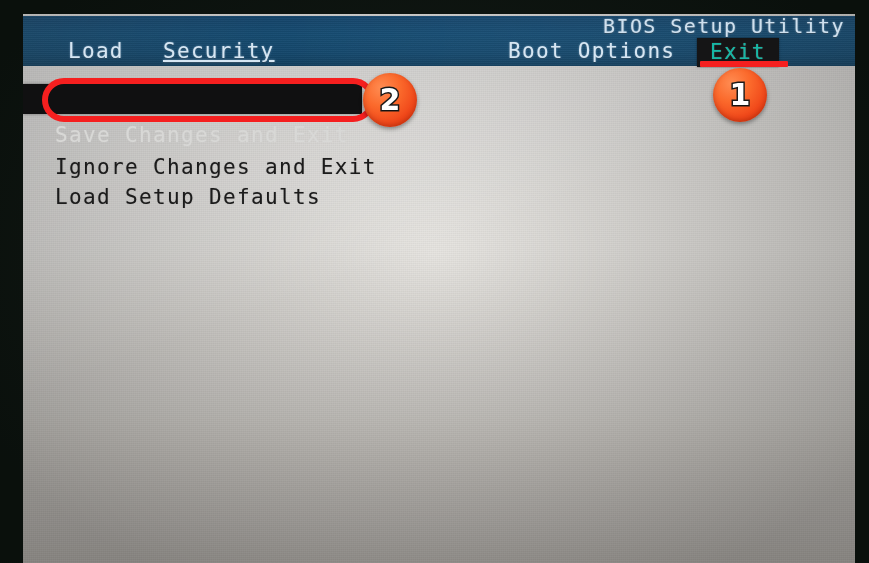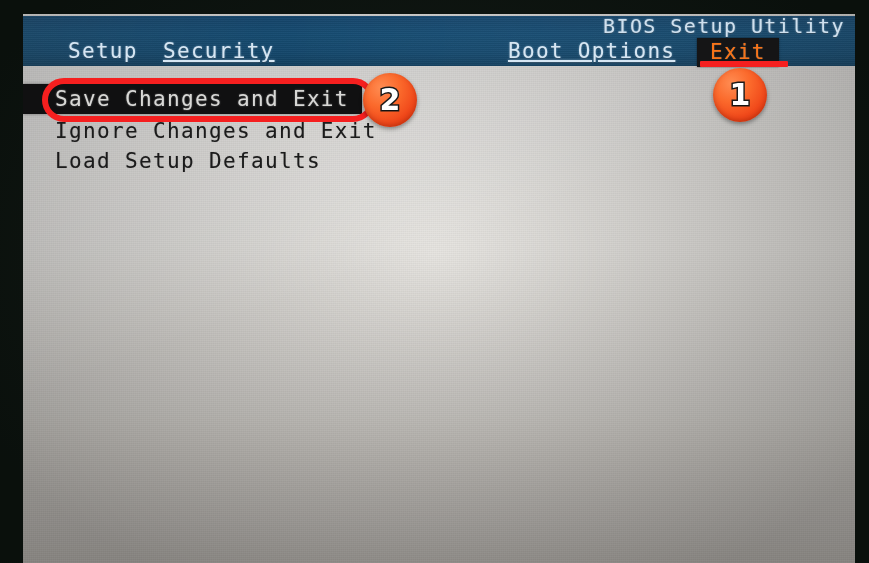--- a/index.html
+++ b/index.html
@@ -106,21 +106,21 @@
     top: 0;
     font-size: 21px;
     letter-spacing: 1.3px;
     color: #d6e6f3;
     text-shadow: 0 0 2px rgba(190,220,245,0.55), 0 1px 0 rgba(0,0,0,0.3);
     white-space: nowrap;
     line-height: 26px;
   }
   .menu-tab.selected {
     background: #151516;
-    color: #f97316;
+    color: #14b8a6;
     padding: 1px 13px 2px 13px;
     box-shadow: 0 0 2px rgba(0,0,0,0.5);
     text-shadow: 0 0 1px rgba(220,220,220,0.5);
   }
 
   
   #menu-list {
     position: absolute;
     left: 0;
     top: 52px;
@@ -132,21 +132,21 @@
     position: absolute;
     left: 0;
     height: 30px;
     line-height: 30px;
     font-size: 21px;
     letter-spacing: 1.35px;
     white-space: nowrap;
     color: #1b1b1b;
     text-shadow: 0 0 1px rgba(0,0,0,0.25);
   }
-  .bios-row .row-text { display: inline-block; padding-left: 32px; }
+  .bios-row .row-text { display: inline-block; padding-left: 32px; margin-top: 36px; }
 
   .bios-row.highlighted {
     background: #101011;
     color: #d8d8d6;
     width: 339px;
     text-shadow: 0 0 2px rgba(210,210,210,0.5);
     box-shadow: 0 0 3px rgba(0,0,0,0.4);
   }
 
   
@@ -198,23 +198,23 @@
 
   <div id="screen">
     <div id="screen-bg"></div>
     <div id="screen-noise"></div>
 
     <div id="bios-header"></div>
 
     <div id="bios-title">BIOS Setup Utility</div>
 
     <div id="menu-bar">
-      <div class="menu-tab" style="left:45px;">Setup</div>
+      <div class="menu-tab" style="left:45px;">Load</div>
       <div class="menu-tab" style="left:140px;text-decoration:underline;">Security</div>
-      <div class="menu-tab" style="left:485px;text-decoration:underline;">Boot Options</div>
+      <div class="menu-tab" style="left:485px;">Boot Options</div>
       <div class="menu-tab selected" style="left:674px;">Exit</div>
     </div>
 
     <div id="menu-list">
       <div class="bios-row highlighted" style="top:18px;">
         <span class="row-text">Save Changes and Exit</span>
       </div>
       <div class="bios-row" style="top:80px;">
         <span class="row-text">Load Setup Defaults</span>
       </div>

